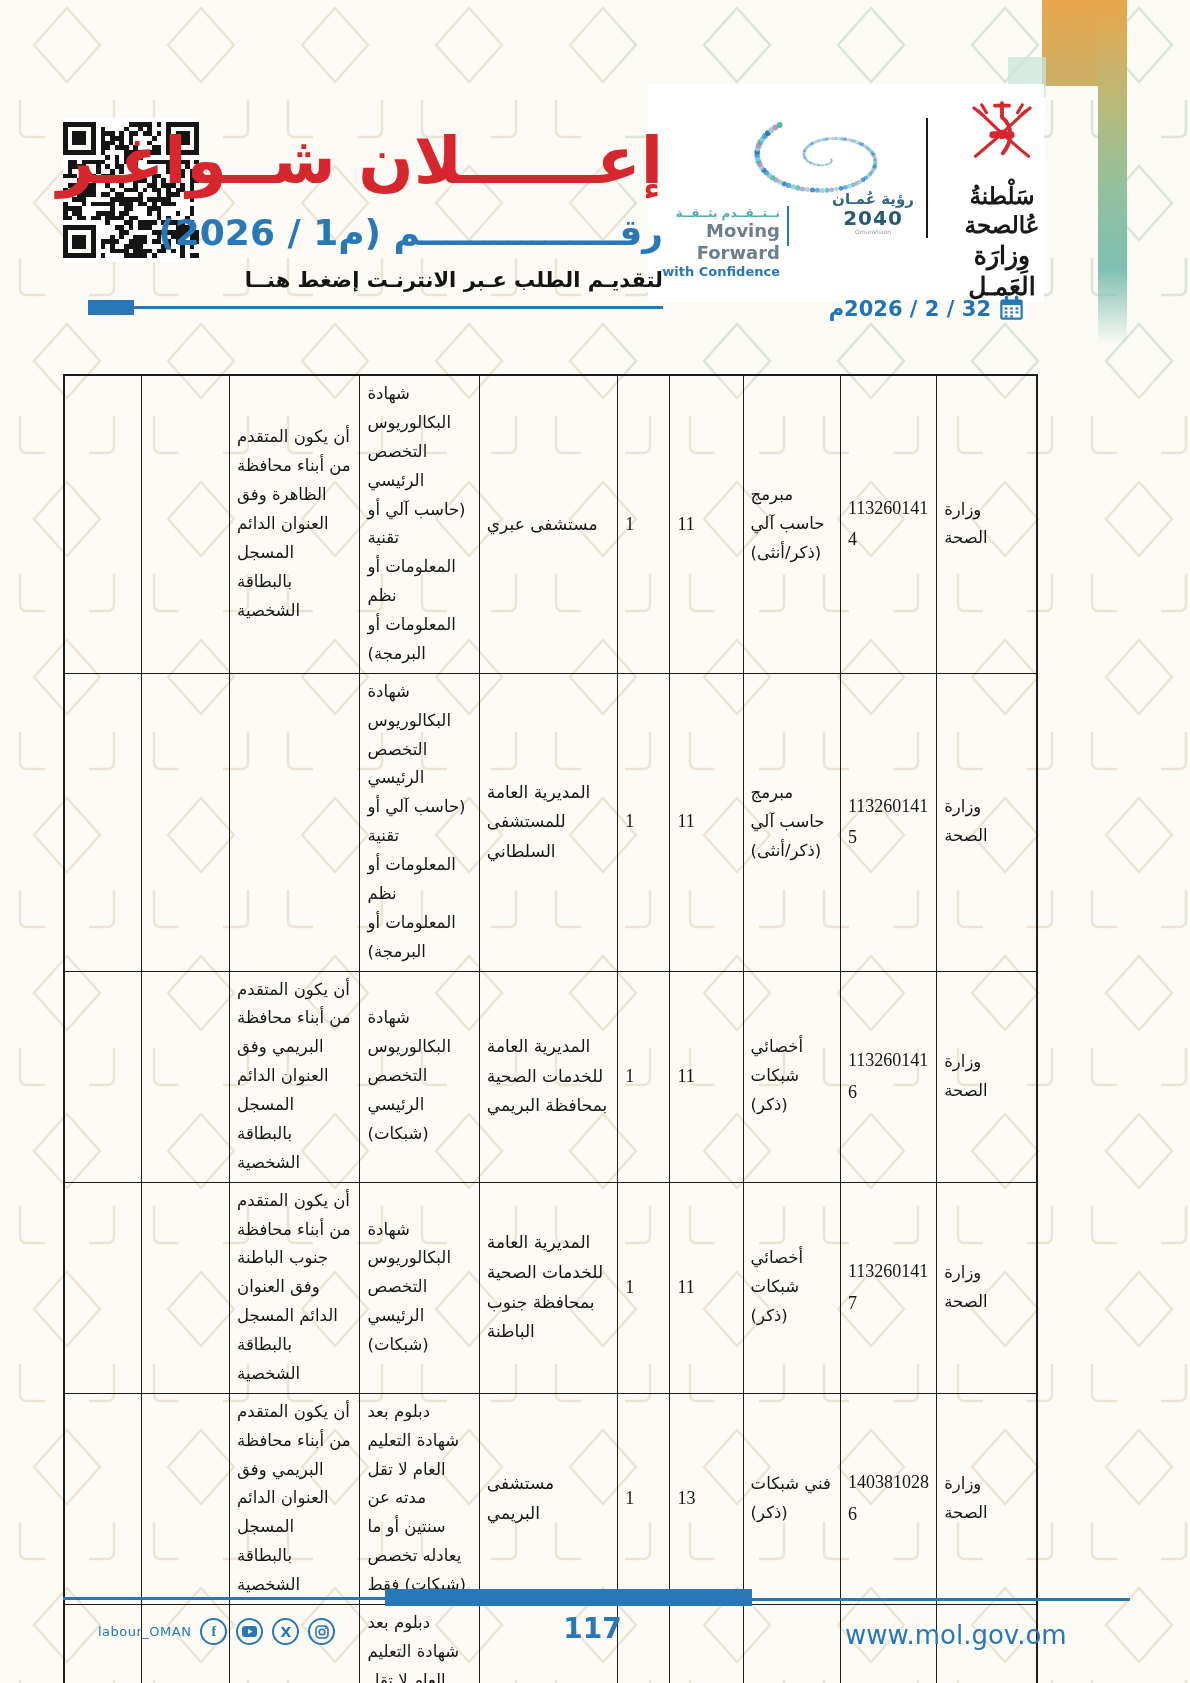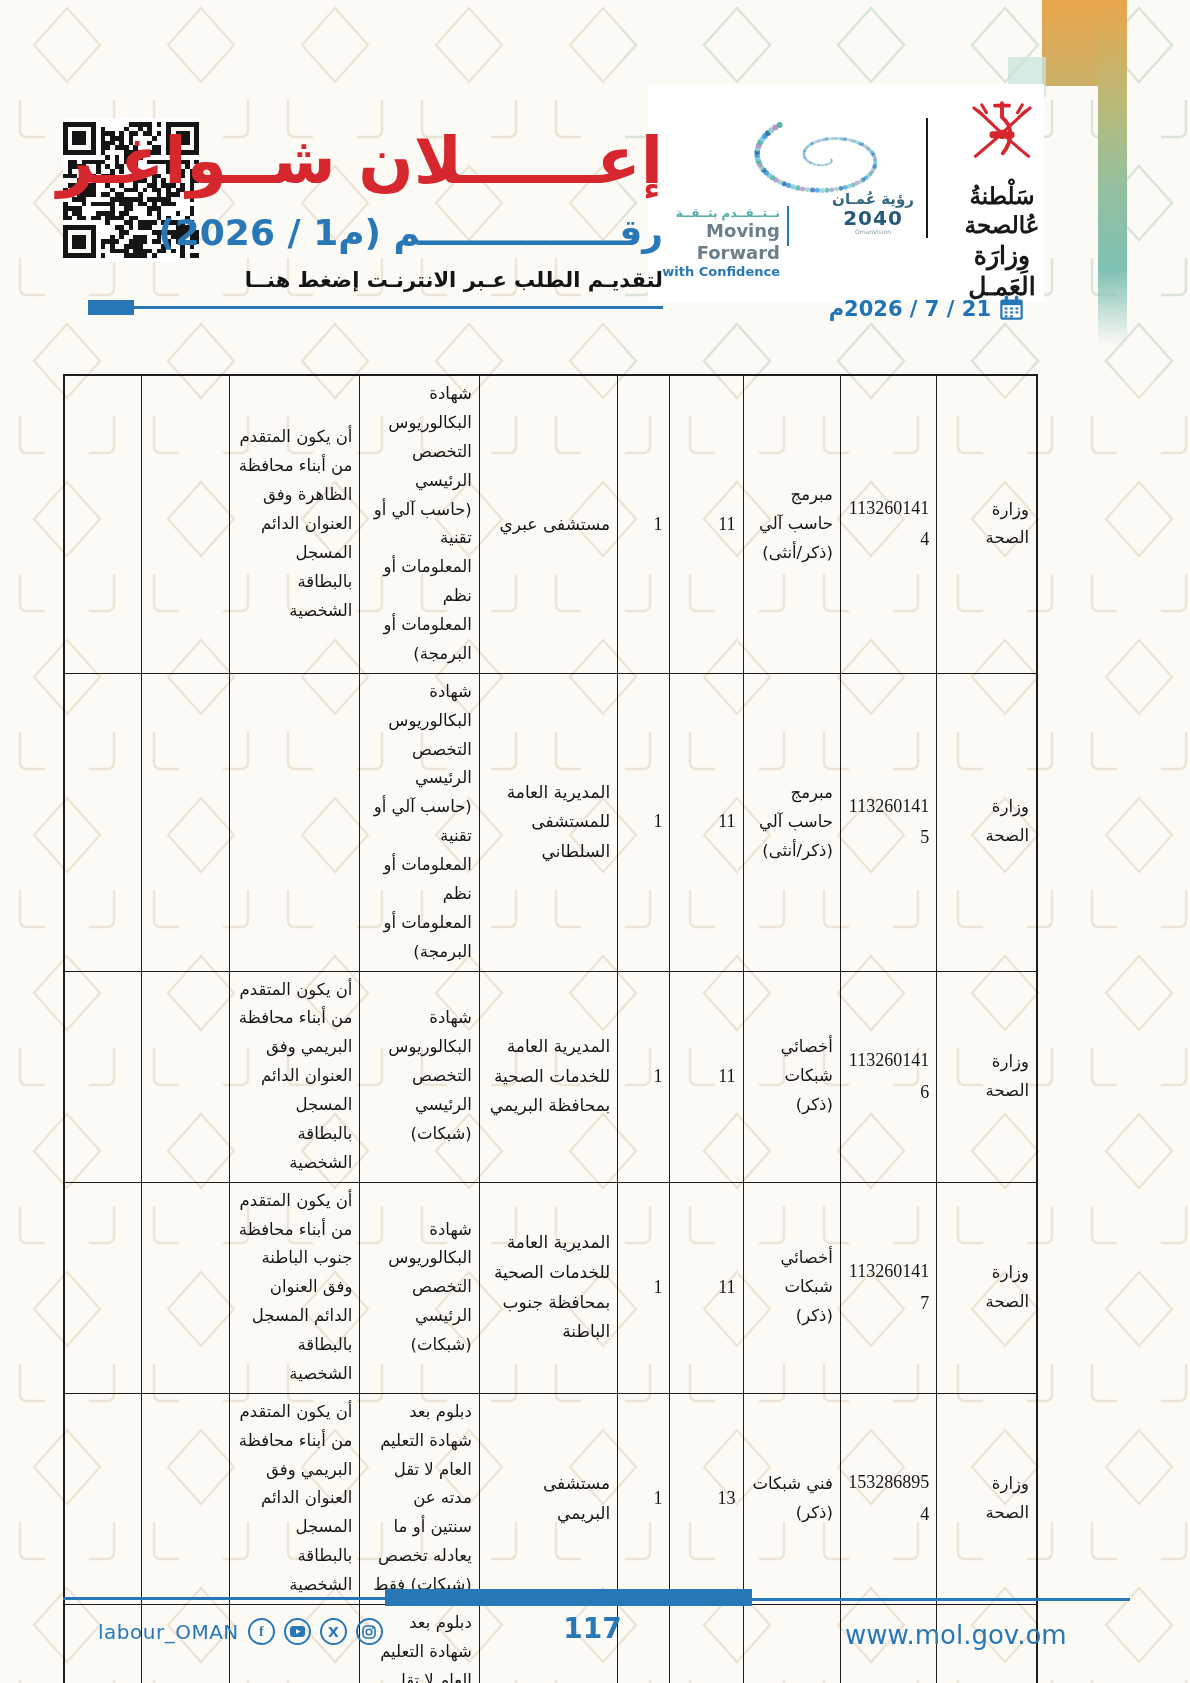--- a/index.html
+++ b/index.html
@@ -40,32 +40,32 @@
   .mf-ar{font-size:12px;font-weight:700;color:#52aea6;letter-spacing:2px;direction:rtl;}
   .mf-en1{font-size:18px;font-weight:700;color:#6b7f8c;}
   .mf-en2{font-size:13px;font-weight:800;color:#2878b8;}
   .mf-line{position:absolute;left:132px;top:112px;width:2px;height:40px;background:#2878b8;}
   
   .date-row{position:absolute;left:840px;top:295px;width:185px;direction:rtl;display:flex;align-items:center;gap:7px;z-index:3;}
   .date-row svg{width:27px;height:27px;flex:0 0 auto;}
   .date-text{font-size:21px;font-weight:800;color:#1f74b8;white-space:nowrap;}
   
   .vac-table{position:absolute;left:63px;top:374px;width:975px;z-index:3;border-collapse:collapse;direction:rtl;table-layout:fixed;border:2px solid #1c1c1c;}
-  .vac-table td{border:1.5px solid #1c1c1c;text-align:right;vertical-align:middle;color:#151515;
+  .vac-table td{border:1.5px solid #1c1c1c;text-align:left;vertical-align:middle;color:#151515;
     font-size:17px;line-height:1.75;padding:4px 7px;word-wrap:break-word;}
   .vac-table td.num{font-family:"Liberation Serif","DejaVu Serif",serif;font-size:18px;direction:ltr;}
   .vac-table td.small{font-size:16.5px;}
   tr.r1{height:202px;} tr.r2{height:206px;} tr.r3{height:144px;}
   tr.r4{height:148px;} tr.r5{height:178px;} tr.r6{height:289px;}
   
   .f-line-left{position:absolute;left:63px;top:1597px;width:322px;height:2.5px;background:#2878b8;z-index:3;}
   .f-bar{position:absolute;left:385px;top:1589px;width:367px;height:17px;background:#2878b8;z-index:3;}
   .f-line-right{position:absolute;left:752px;top:1598px;width:378px;height:2.5px;background:#2878b8;z-index:3;}
   .f-social{position:absolute;left:98px;top:1618px;display:flex;align-items:center;gap:9px;z-index:3;}
-  .f-handle{font-size:20px;color:#2878b8;letter-spacing:.5px;}
+  .f-handle{font-size:13px;color:#2878b8;letter-spacing:.5px;}
   .s-icon{width:27px;height:27px;border:2px solid #2878b8;border-radius:50%;display:flex;align-items:center;justify-content:center;
     color:#2878b8;font-weight:700;font-size:14px;box-sizing:border-box;cursor:pointer;}
   .f-page{position:absolute;left:545px;top:1612px;width:95px;text-align:center;font-size:28px;font-weight:700;color:#2878b8;z-index:3;}
   .f-site{position:absolute;left:845px;top:1620px;width:250px;font-size:26px;color:#2878b8;z-index:3;cursor:pointer;}
 </style>
 </head>
 <body>
 
 <div class="page">
 
@@ -633,21 +633,21 @@
         <rect x="6" y="11" width="2.4" height="2"></rect>
           <rect x="10.8" y="11" width="2.4" height="2"></rect>
           <rect x="15.6" y="11" width="2.4" height="2"></rect>
         <rect x="6" y="14.5" width="2.4" height="2"></rect>
           <rect x="10.8" y="14.5" width="2.4" height="2"></rect>
           <rect x="15.6" y="14.5" width="2.4" height="2"></rect>
         <rect x="6" y="18" width="2.4" height="2"></rect>
           <rect x="10.8" y="18" width="2.4" height="2"></rect>
       </g>
     </svg>
-    <span class="date-text">21 / 7 / 2026م</span>
+    <span class="date-text">32 / 2 / 2026م</span>
   </div>
 
   <table class="vac-table">
     <colgroup>
       <col style="width:100px">
         <col style="width:96px">
         <col style="width:97px">
         <col style="width:73px">
         <col style="width:52px">
       <col style="width:138px">
@@ -700,21 +700,21 @@
         <td class="num">11</td>
         <td class="num">1</td>
         <td>المديرية العامة للخدمات الصحية بمحافظة جنوب الباطنة</td>
         <td class="small">شهادة البكالوريوس التخصص الرئيسي (شبكات)</td>
         <td class="small">أن يكون المتقدم من أبناء محافظة جنوب الباطنة وفق العنوان الدائم المسجل بالبطاقة الشخصية</td>
         <td></td>
         <td></td>
       </tr>
       <tr class="r5">
         <td class="small">وزارة الصحة</td>
-        <td class="num">1532868954</td>
+        <td class="num">1403810286</td>
         <td class="small">فني شبكات (ذكر)</td>
         <td class="num">13</td>
         <td class="num">1</td>
         <td>مستشفى البريمي</td>
         <td class="small">دبلوم بعد شهادة التعليم العام لا تقل مدته عن سنتين أو ما يعادله تخصص (شبكات) فقط</td>
         <td class="small">أن يكون المتقدم من أبناء محافظة البريمي وفق العنوان الدائم المسجل بالبطاقة الشخصية</td>
         <td></td>
         <td></td>
       </tr>
       <tr class="r6">

